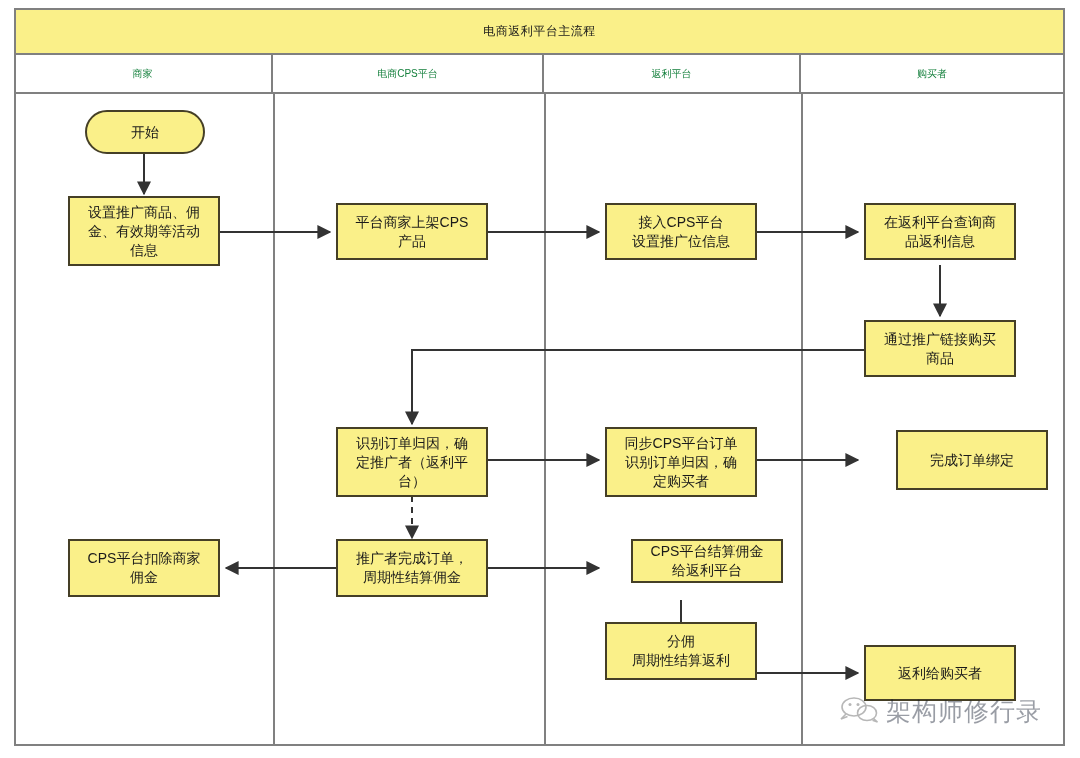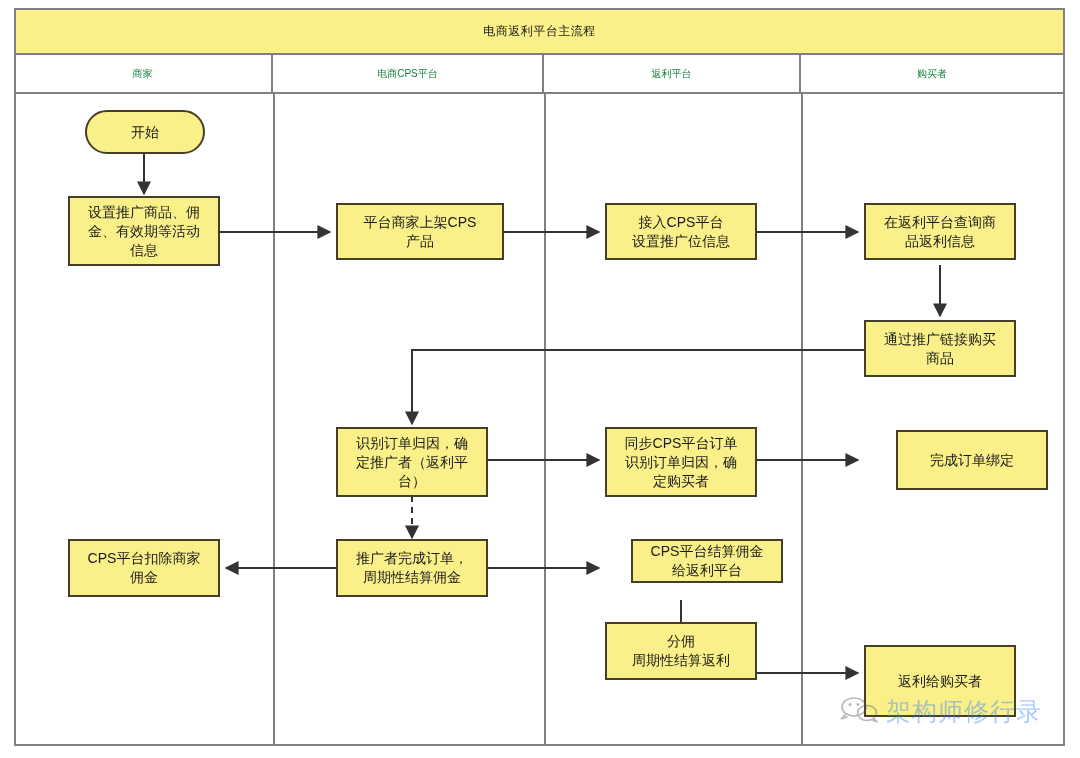--- a/index.html
+++ b/index.html
@@ -108,21 +108,21 @@
     display: flex;
     align-items: center;
     gap: 6px;
     opacity: 0.42;
     color: #4a4a4a;
   }
   .watermark-text {
     font-size: 25px;
     letter-spacing: 1px;
     font-family: "DejaVu Sans", sans-serif;
-    color: #3b82f6;
+    color: #0f172a;
   }
 </style>
 </head>
 <body>
 
 <div id="canvas">
 
   <div class="pool"></div>
 
   <div class="pool-title">电商返利平台主流程</div>
@@ -175,21 +175,21 @@
       <path d="M 412 496 L 412 538"></path>
     </g>
   </svg>
 
   <div class="node terminator" style="left:85px; top:110px; width:120px; height:44px;">开始</div>
 
   <div class="node" style="left:68px; top:196px; width:152px; height:70px;">设置推广商品、佣
 金、有效期等活动
 信息</div>
 
-  <div class="node" style="left:336px; top:203px; width:168px; height:57px;">平台商家上架CPS
+  <div class="node" style="left:336px; top:203px; width:152px; height:57px;">平台商家上架CPS
 产品</div>
 
   <div class="node" style="left:605px; top:203px; width:152px; height:57px;">接入CPS平台
 设置推广位信息</div>
 
   <div class="node" style="left:864px; top:203px; width:152px; height:57px;">在返利平台查询商
 品返利信息</div>
 
   <div class="node" style="left:864px; top:320px; width:152px; height:57px;">通过推广链接购买
 商品</div>
@@ -209,21 +209,21 @@
 
   <div class="node" style="left:336px; top:539px; width:152px; height:58px;">推广者完成订单，
 周期性结算佣金</div>
 
   <div class="node" style="left:631px; top:539px; width:152px; height:44px;">CPS平台结算佣金
 给返利平台</div>
 
   <div class="node" style="left:605px; top:622px; width:152px; height:58px;">分佣
 周期性结算返利</div>
 
-  <div class="node" style="left:864px; top:645px; width:152px; height:72px;">返利给购买者</div>
+  <div class="node" style="left:864px; top:645px; width:152px; height:56px;">返利给购买者</div>
 
   <div class="watermark">
     <span>
       <svg width="42" height="30" viewBox="0 0 42 30" xmlns="http://www.w3.org/2000/svg">
         <g fill="none" stroke="#555555" stroke-width="1.6">
           <ellipse cx="16" cy="13" rx="12" ry="9"></ellipse>
           <path d="M 8 20 L 3 25 L 9.5 22.5"></path>
           <ellipse cx="29" cy="19" rx="9.5" ry="7.5"></ellipse>
           <path d="M 35.5 24.5 L 39.5 28 L 34.5 26.2"></path>
         </g>

